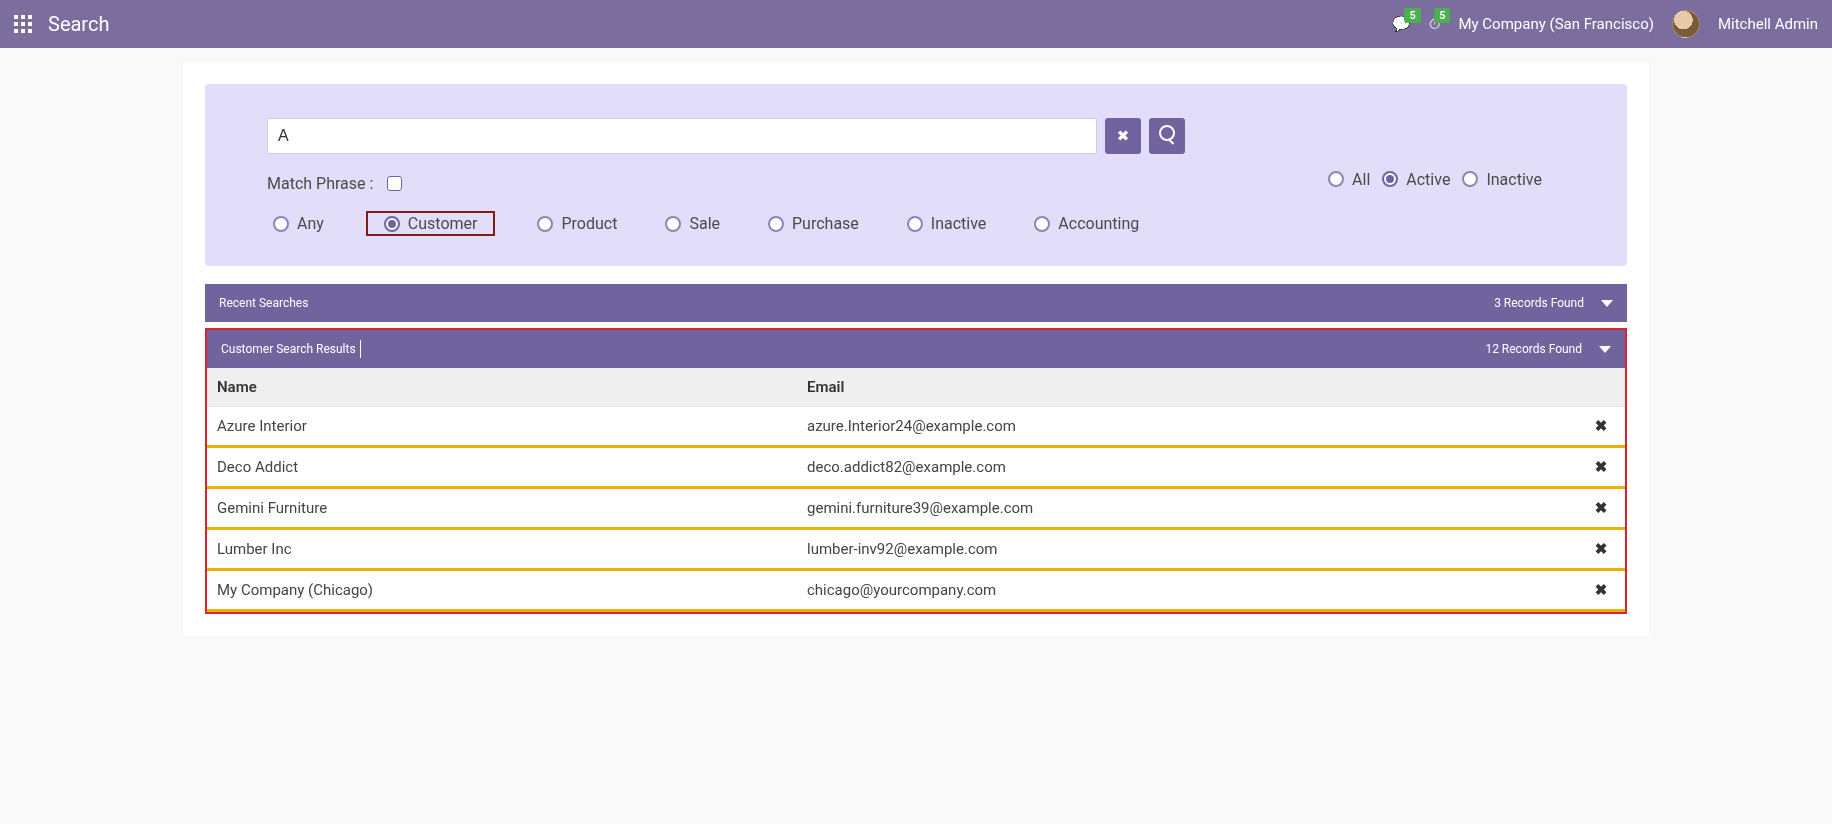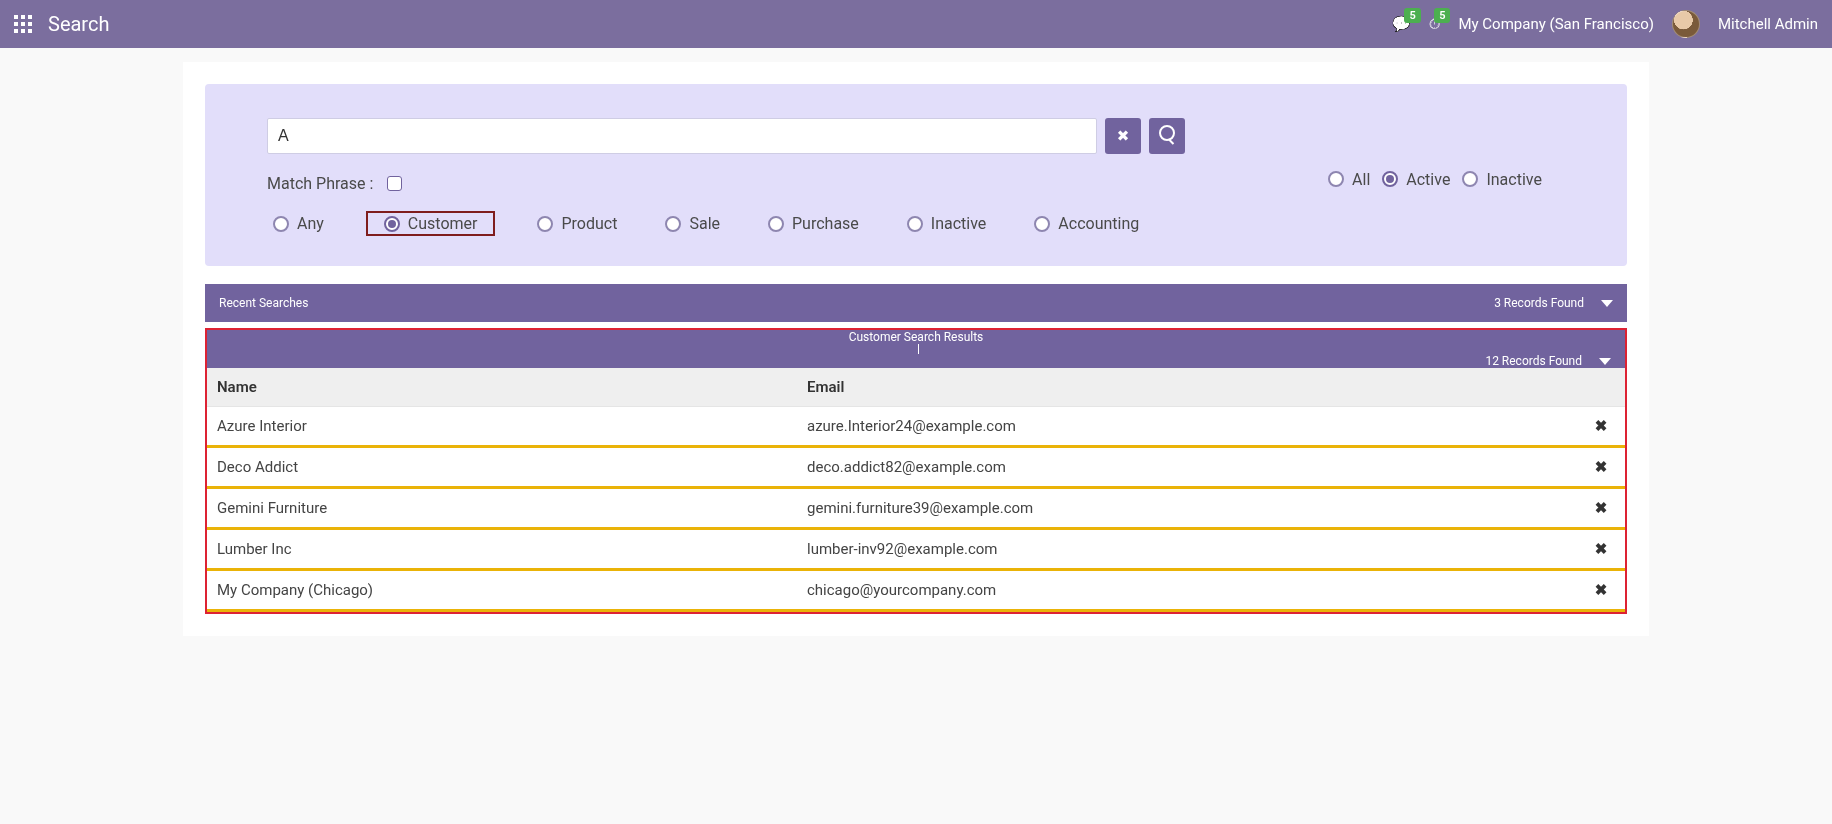--- a/index.html
+++ b/index.html
@@ -107,21 +107,21 @@
   .section-bar .right { margin-left:auto; display:flex; align-items:center; gap:17px; }
   .caret-down {
     width:0; height:0; border-left:6px solid transparent; border-right:6px solid transparent;
     border-top:7px solid #fff;
   }
 
   .results-wrap {
     border:2px solid #d23;
     margin-top:6px;
   }
-  .results-wrap .section-bar { margin-top:0;flex-direction:column; }
+  .results-wrap .section-bar { margin-top:0; }
   .cursor { display:inline-block; width:1px; height:18px; background:#fff; margin-left:4px; vertical-align:middle; }
 
   table.results {
     width:100%; border-collapse:collapse; font-size:15px;
   }
   table.results th {
     text-align:left; background:#efefef;
     padding:10px 10px; font-weight:600; color:#333;
     border-bottom:1px solid #e5e5e5;
   }

